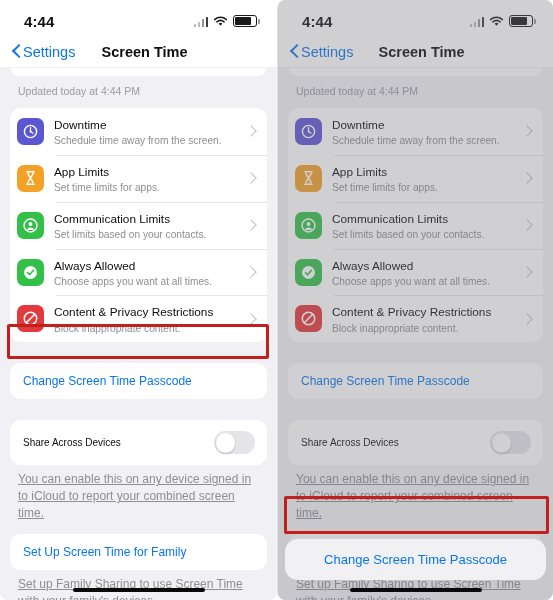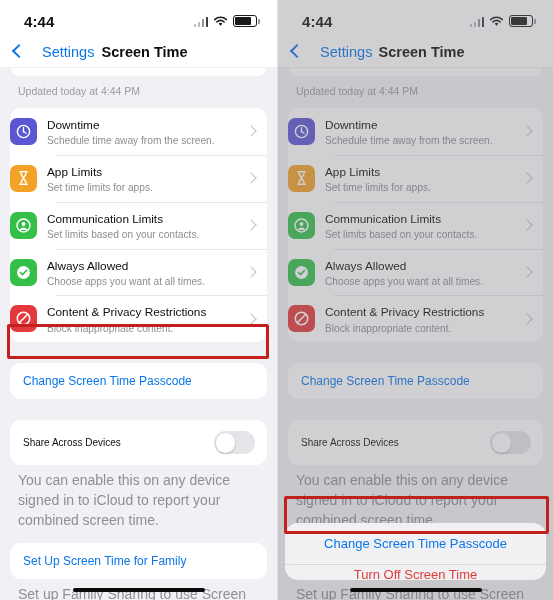--- a/index.html
+++ b/index.html
@@ -18,20 +18,21 @@
     height: 600px;
     display: flex;
   }
 
   .phone {
     position: relative;
     width: 277px;
     height: 600px;
     background: #f1f1f5;
     overflow: hidden;
+    border-radius: 8px;
   }
   .phone.right {
     width: 276px;
     border-left: 1px solid #e2e2e6;
   }
 
   
   .statusbar {
     height: 36px;
     display: flex;
@@ -93,21 +94,21 @@
     background: #ffffff;
     display: flex;
     align-items: center;
     position: relative;
     padding: 0 12px;
     border-bottom: 1px solid rgba(0,0,0,.06);
   }
   .nav-back {
     display: flex;
     align-items: center;
-    gap: 21px;
+    gap: 2px;
     color: #0a76e8;
     font-size: 14.5px;
     z-index: 2;
   }
   .chev-left {
     width: 9px; height: 15px;
     position: relative;
   }
   .chev-left::before {
     content:"";
@@ -150,21 +151,21 @@
 
   .card {
     background: #ffffff;
     border-radius: 11px;
     overflow: hidden;
   }
 
   .row {
     display: flex;
     align-items: center;
-    padding: 7px 10px 7px 0;
+    padding: 7px 10px 7px 7px;
     position: relative;
     min-height: 40px;
   }
   .row + .row::before {
     content:"";
     position:absolute;
     left: 46px; right: 0; top: 0;
     height: 1px;
     background: #e6e6ea;
   }
@@ -238,24 +239,25 @@
   .switch .knob {
     position: absolute;
     top: 1.6px; left: 1.6px;
     width: 19.8px; height: 19.8px;
     border-radius: 50%;
     background: #ffffff;
     box-shadow: 0 1px 2px rgba(0,0,0,.22);
   }
 
   .footnote {
-    font-size: 14px;
+    font-size: 12px;
     color: #8e8e93;
     line-height: 1.42;
     padding: 6px 8px 0 8px;
+    text-decoration: underline;
   }
 
   
   .redbox {
     position: absolute;
     border: 3px solid #c2201c;
     border-radius: 2px;
     pointer-events: none;
     z-index: 40;
   }
@@ -607,21 +609,20 @@
 
       <div class="link-card danger">Turn Off Screen Time</div>
 
     </div>
 
     <div class="dim"></div>
 
     <div class="sheet">
       <div class="sheet-group">
         <div class="sheet-item">Change Screen Time Passcode</div>
-        <div class="sheet-item danger" style="padding:4px 6px 2px;overflow:hidden;height:16px;line-height:13px;">Turn Off Screen Time</div>
       </div>
     </div>
 
     <div class="redbox" style="left:6px; top:496px; width:265px; height:38px;"></div>
 
     <div class="home-indicator"></div>
   </div>
 
 </div>
 

